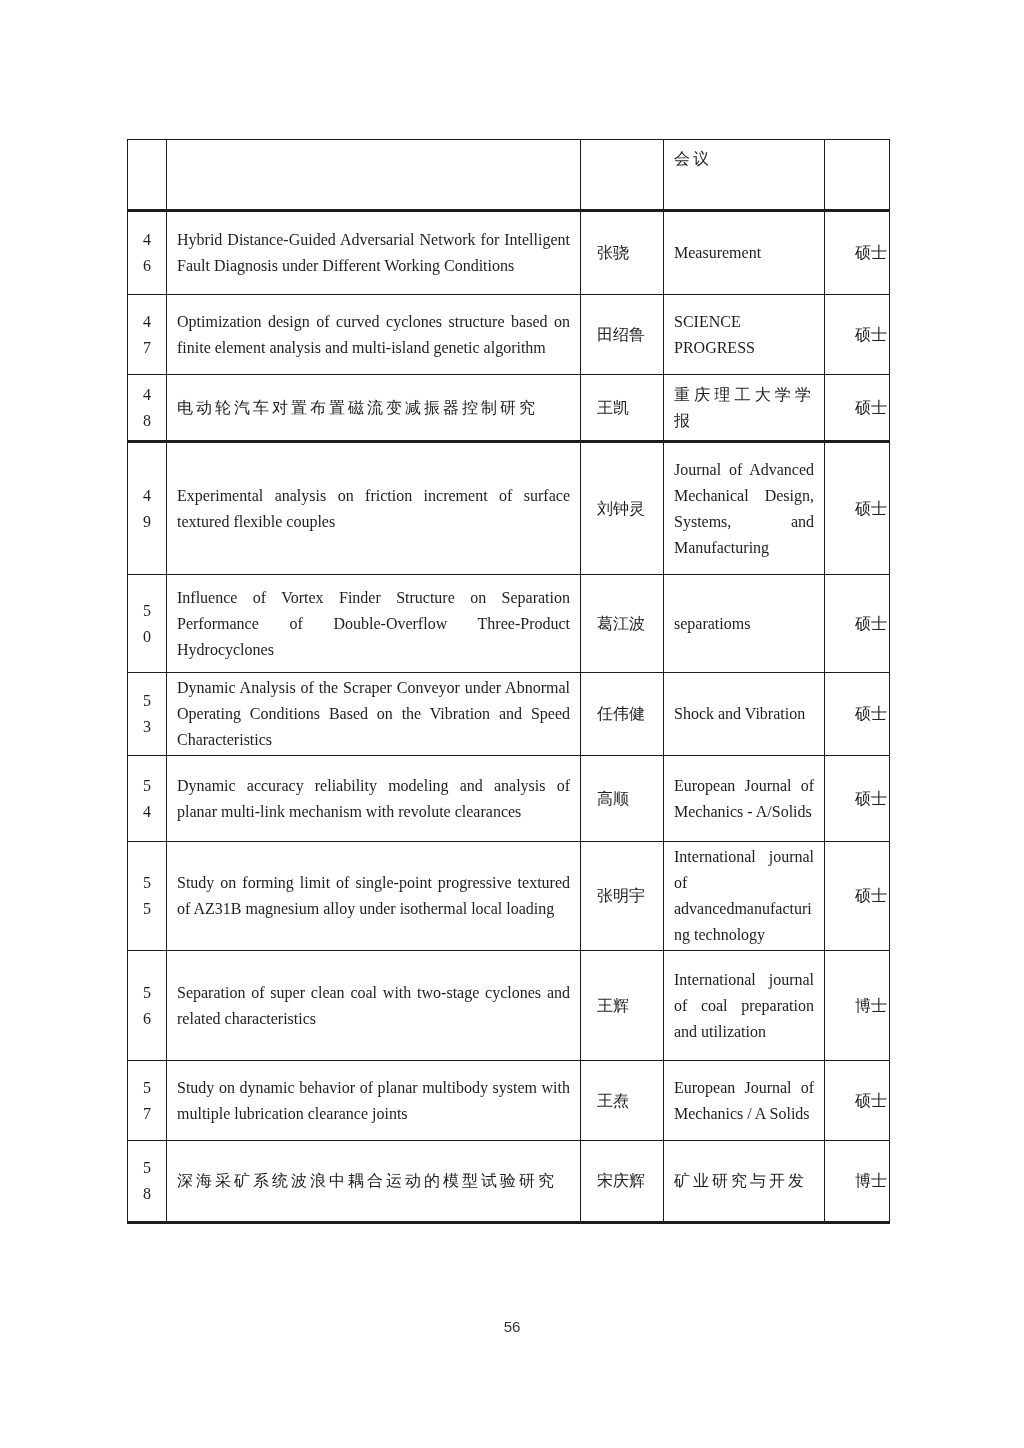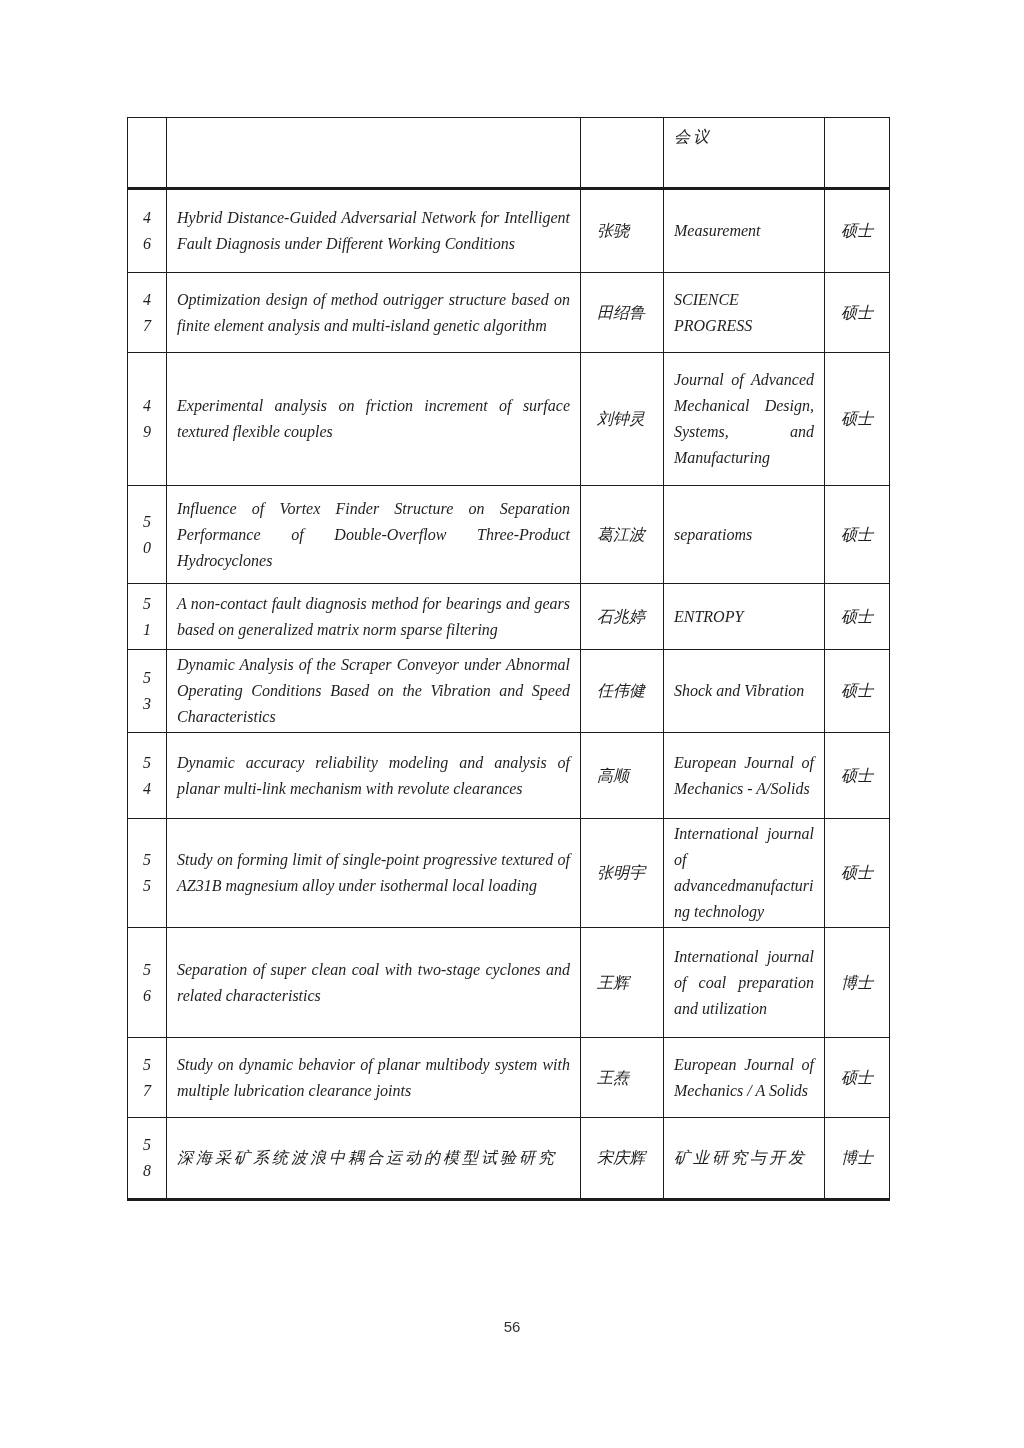--- a/index.html
+++ b/index.html
@@ -6,45 +6,44 @@
   html, body { margin: 0; padding: 0; }
   body {
     width: 1024px; height: 1448px;
     background: #ffffff;
     position: relative;
     font-family: "Liberation Serif", "DejaVu Serif", serif;
     color: #1e1e1e;
   }
   table.pub-table {
     position: absolute;
-    left: 127px; top: 117px;
+    left: 127px; top: 139px;
     width: 762px;
     border-collapse: collapse;
     table-layout: fixed;
-    font-style: italic;
   }
   col.w-no      { width: 39px; }
   col.w-title   { width: 414px; }
   col.w-author  { width: 83px; }
   col.w-journal { width: 161px; }
   col.w-degree  { width: 65px; }
 
   td {
     border: 1px solid #1c1c1c;
     vertical-align: middle;
     font-size: 16px;
     line-height: 26px;
     padding: 2px 10px;
   }
   td.c-no { text-align: center; padding: 2px 0; }
   .no-stack { width: 10px; margin: 0 auto; word-break: break-all; text-align: center; }
   td.c-title { text-align: justify; }
   td.c-author { padding: 2px 16px; }
   td.c-journal { text-align: justify; overflow-wrap: break-word; word-wrap: break-word; }
-  td.c-degree { text-align: center; padding: 4px 2px; }
+  td.c-degree { text-align: right; padding: 4px 2px; }
   .zh { letter-spacing: 3px; }
 
   
   tr.r0  { height: 71px; }
   tr.r1  { height: 84px; margin-top: 37px; }
   tr.r2  { height: 80px; }
   tr.r3  { height: 67px; }
   tr.r4  { height: 133px; }
   tr.r5  { height: 98px; }
   tr.r6  { height: 66px; }
@@ -99,50 +98,50 @@
         </td>
       <td class="c-title"><span>Hybrid Distance-Guided Adversarial Network for Intelligent Fault Diagnosis under Different Working Conditions</span></td>
       <td class="c-author"><span>张骁</span></td>
       <td class="c-journal"><span>Measurement</span></td>
       <td class="c-degree"><span>硕士</span></td>
     </tr>
     <tr class="r2">
       <td class="c-no">
           <div class="no-stack">47</div>
         </td>
-      <td class="c-title"><span>Optimization design of method outrigger structure based on finite element analysis and multi-island genetic algorithm</span></td>
+      <td class="c-title"><span>Optimization design of curved cyclones structure based on finite element analysis and multi-island genetic algorithm</span></td>
       <td class="c-author"><span>田绍鲁</span></td>
       <td class="c-journal"><span>SCIENCE PROGRESS</span></td>
+      <td class="c-degree"><span>硕士</span></td>
+    </tr>
+    <tr class="r3">
+      <td class="c-no">
+          <div class="no-stack">48</div>
+        </td>
+      <td class="c-title"><span class="zh">电动轮汽车对置布置磁流变减振器控制研究</span></td>
+      <td class="c-author"><span>王凯</span></td>
+      <td class="c-journal"><span class="zh">重庆理工大学学报</span></td>
       <td class="c-degree"><span>硕士</span></td>
     </tr>
     <tr class="r4">
       <td class="c-no">
           <div class="no-stack">49</div>
         </td>
       <td class="c-title"><span>Experimental analysis on friction increment of surface textured flexible couples</span></td>
       <td class="c-author"><span>刘钟灵</span></td>
       <td class="c-journal"><span>Journal of Advanced Mechanical Design, Systems, and Manufacturing</span></td>
       <td class="c-degree"><span>硕士</span></td>
     </tr>
     <tr class="r5">
       <td class="c-no">
           <div class="no-stack">50</div>
         </td>
       <td class="c-title"><span>Influence of Vortex Finder Structure on Separation Performance of Double-Overflow Three-Product Hydrocyclones</span></td>
       <td class="c-author"><span>葛江波</span></td>
       <td class="c-journal"><span>separatioms</span></td>
-      <td class="c-degree"><span>硕士</span></td>
-    </tr>
-    <tr class="r6">
-      <td class="c-no">
-          <div class="no-stack">51</div>
-        </td>
-      <td class="c-title"><span>A non-contact fault diagnosis method for bearings and gears based on generalized matrix norm sparse filtering</span></td>
-      <td class="c-author"><span>石兆婷</span></td>
-      <td class="c-journal"><span>ENTROPY</span></td>
       <td class="c-degree"><span>硕士</span></td>
     </tr>
     <tr class="r8">
       <td class="c-no">
           <div class="no-stack">53</div>
         </td>
       <td class="c-title"><span>Dynamic Analysis of the Scraper Conveyor under Abnormal Operating Conditions Based on the Vibration and Speed Characteristics</span></td>
       <td class="c-author"><span>任伟健</span></td>
       <td class="c-journal"><span>Shock and Vibration</span></td>
       <td class="c-degree"><span>硕士</span></td>

